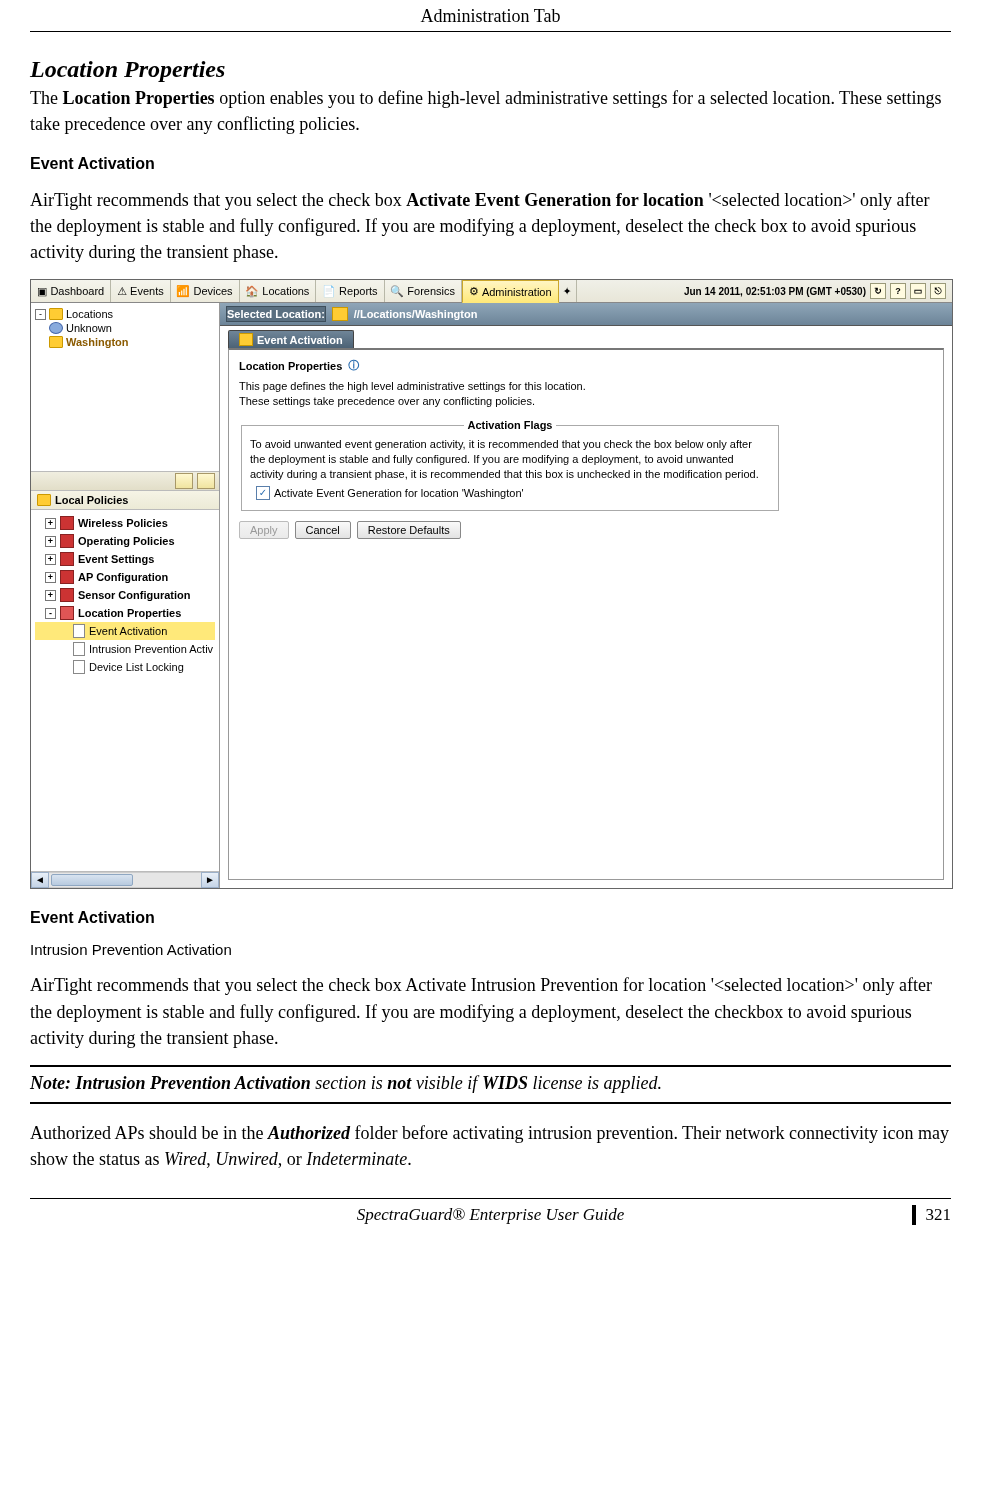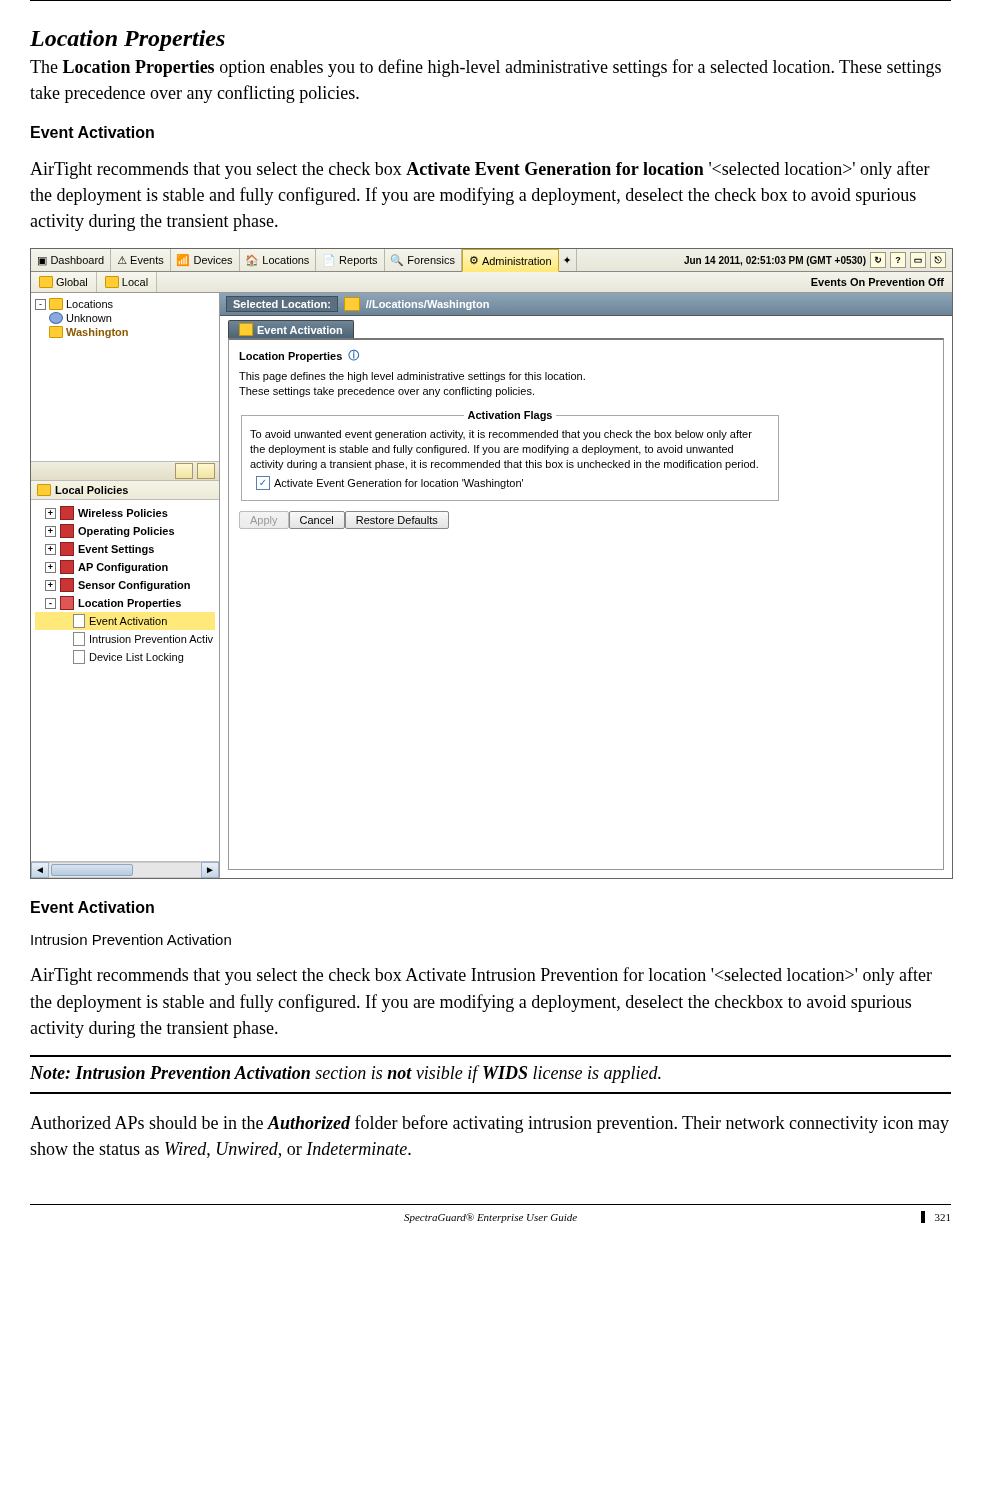--- a/index.html
+++ b/index.html
@@ -164,21 +164,21 @@
 
   .app-right { flex:1; display:flex; flex-direction:column; }
   .sel-loc-bar {
     display:flex; align-items:center; gap:6px; height:18px;
     padding: 2px 6px;
     border-bottom:1px solid #555;
     background: linear-gradient(#8fa6b8,#6c8498);
     color:#fff;
   }
   .sel-loc-bar .lbl {
-    background:#5a6f80; color:#fff; padding:1px 6px; font-weight:bold;
+    background:#5a6f80; color:#fff; padding:1px 0; font-weight:bold;
     border:1px solid #3e4f5c; font-size:11px;
   }
   .sel-loc-bar .house { width:14px; height:12px; background:#ffcc33; border:1px solid #cc9900;}
   .sel-loc-bar .path { color:#fff; font-weight:bold; }
 
   .ev-tab-row { padding: 4px 8px 0; }
   .ev-tab {
     display:inline-flex; align-items:center; gap:4px;
     background: linear-gradient(#6f8598,#4c6275);
     color:#fff; padding:2px 10px; border:1px solid #444; border-bottom:none;
@@ -195,47 +195,48 @@
   .panel-desc { margin-bottom:10px; line-height:1.35; }
   fieldset.af {
     border:1px solid #aaa; padding:6px 8px 10px; font-size:11px; margin-bottom:10px;
   }
   fieldset.af legend { font-weight:bold; padding:0 4px;text-align:center; }
   .chk-row { display:flex; align-items:center; gap:4px; padding-left:6px; padding-top:4px;}
   .chk {
     width:12px; height:12px; border:1px solid #5a7fab; background:#fff;
     display:flex; align-items:center; justify-content:center; color:#2a6db0; font-size:10px;
   }
-  .btn-row { display:flex; }
+  .btn-row { display:flex; gap:6px; }
   .btn {
     border:1px solid #888; background:linear-gradient(#fafafa,#e2e2e2);
     padding:2px 10px; font-size:11px; border-radius:2px;
   }
   .btn.disabled { color:#999; border-color:#bbb; background:linear-gradient(#f4f4f4,#eaeaea);}
 
   
   .footer {
     border-top: 1px solid #000;
-    margin-top: 42px;
+    margin-top: 26px;
     display:flex;
-    font-size: 11px;
+    font-size: 17px;
     font-style: italic;
     padding-top: 6px;
     align-items: center;
   }
   .footer-left { flex:1; text-align:left; }
   .footer-center { flex:2; text-align:center; }
   .footer-right { flex:1; text-align:right; font-style: italic;}
   .footer .pagenum { display:inline-block; border-left:4px solid #000000; margin-left:8px; padding-left:10px; font-style:normal;}
 </style>
 </head>
 <body>
 
 <div class="page">
 
+  <div class="header-title">Administration Tab</div>
   <div class="header-rule"></div>
 
 
   <div class="section-heading">Location Properties</div>
   <p class="section-para">
     <span>The </span><strong>Location Properties</strong><span> option enables you to define high-level administrative settings for a selected location. These settings take precedence over any conflicting policies.</span>
   </p>
 
   <div class="sub-heading">Event Activation</div>
 
@@ -280,32 +281,20 @@
       <div class="app-tabs-spacer"></div>
       <div class="app-tabs-right">
         <span>Jun 14 2011, 02:51:03 PM (GMT +0530)</span>
         <span class="mini-icon">↻</span>
         <span class="mini-icon">?</span>
         <span class="mini-icon">▭</span>
         <span class="mini-icon">⎋</span>
       </div>
     </div>
 
-    <div class="app-toolbar2">
-      <div class="tb2-btn">
-          <span class="tree-ic"></span>
-          <span>Global</span>
-        </div>
-      <div class="tb2-btn">
-          <span class="tree-ic"></span>
-          <span>Local</span>
-        </div>
-      <div class="tb2-spacer"></div>
-      <div class="tb2-right">Events On Prevention Off</div>
-    </div>
 
     <div class="app-body">
 
       <div class="app-left">
         <div class="loc-tree" style="height:160px;">
           <div class="node">
             <span style="width:9px;height:9px;border:1px solid #777;font-size:9px;line-height:8px;text-align:center;">-</span>
             <span class="tree-ic"></span>
             <span>Locations</span>
           </div>

